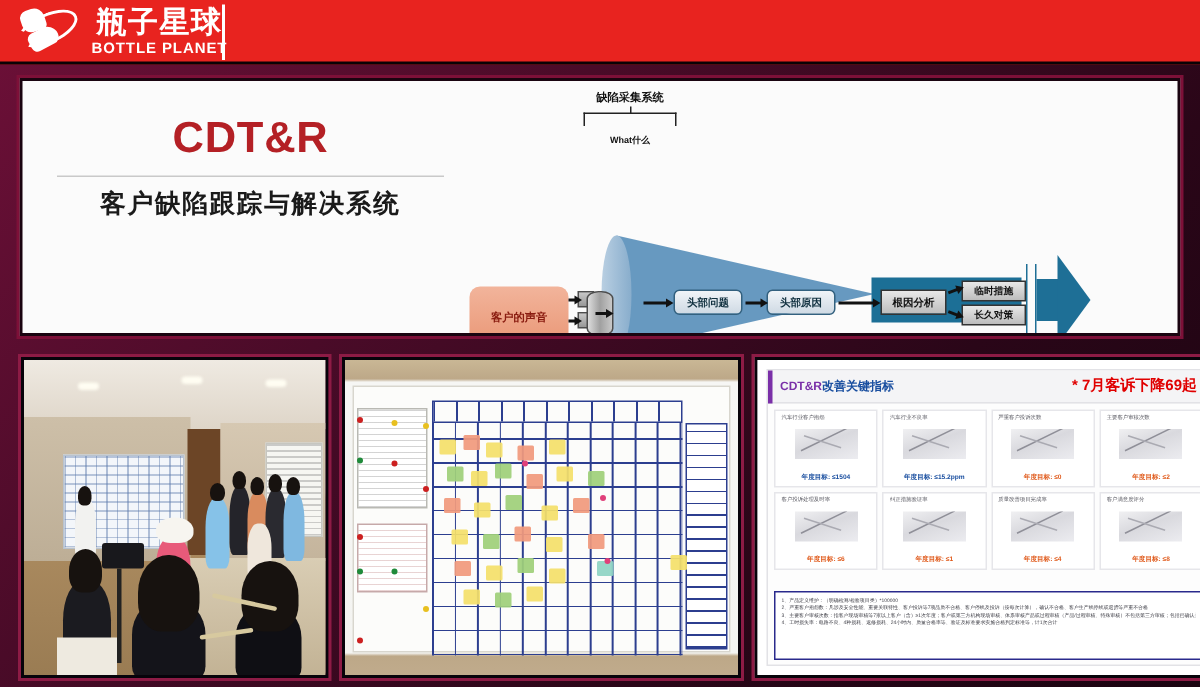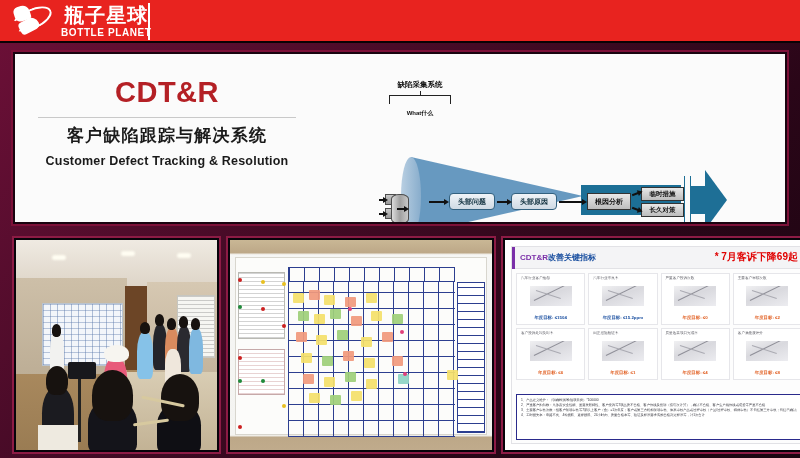--- a/index.html
+++ b/index.html
@@ -89,21 +89,21 @@
     color: #1a1a1a; font-size: 17px; font-weight: bold;
     letter-spacing: 1.2px;
     font-family: Liberation Mono, monospace;
   }
   .title-en {
     color: #1a1a1a; font-size: 12.5px; font-weight: bold;
     margin-top: 7px; letter-spacing: 0.2px;
   }
 
   
-  .grp { position: absolute; text-align: center; margin-top: 20px; }
+  .grp { position: absolute; text-align: center; }
   .grp-label {
     font-size: 7.5px; font-weight: bold; color: #111; white-space: nowrap;
   }
   .grp-bracket {
     position: relative; margin: 5px auto 0;
     height: 9px;
     border: 1px solid #222;
     border-bottom: none;
   }
   .grp-bracket::before {
@@ -374,35 +374,35 @@
   </div>
   <div class="logo-divider"></div>
 </div>
 
 <div class="panel diagram-panel">
 
   <div class="title-block">
     <div class="title-main">CDT&amp;R</div>
     <div class="title-rule"></div>
     <div class="title-cn">客户缺陷跟踪与解决系统</div>
-    <div class="title-en">Customer Defect Tracking &amp; Resolution</div>
   </div>
 
   <div class="grp" style="left:350px; top:6px; width:110px;">
     <div class="grp-label">缺陷采集系统</div>
     <div class="grp-bracket" style="width:62px;"></div>
     <div class="grp-sub">What什么</div>
   </div>
 
 
 
   <div class="funnel-stage"></div>
   <div class="funnel-cap"></div>
   <div class="funnel-dark"></div>
 
+  <div class="cust-box">客户的声音</div>
   <div class="mini-sq" style="left:370px; top:140px;"></div>
   <div class="mini-sq" style="left:370px; top:154px;"></div>
   <div class="mini-sq" style="left:370px; top:168px;"></div>
   <div class="arrow-s" style="left:364px; top:145px; width:5px;"></div>
   <div class="arrow-s" style="left:364px; top:159px; width:5px;"></div>
 
   <div class="cyl"></div>
   <div class="arrow-s" style="left:382px; top:154px; width:8px;"></div>
 
   <div class="proc-box" style="left:434px; top:139px; width:46px;">头部问题</div>

